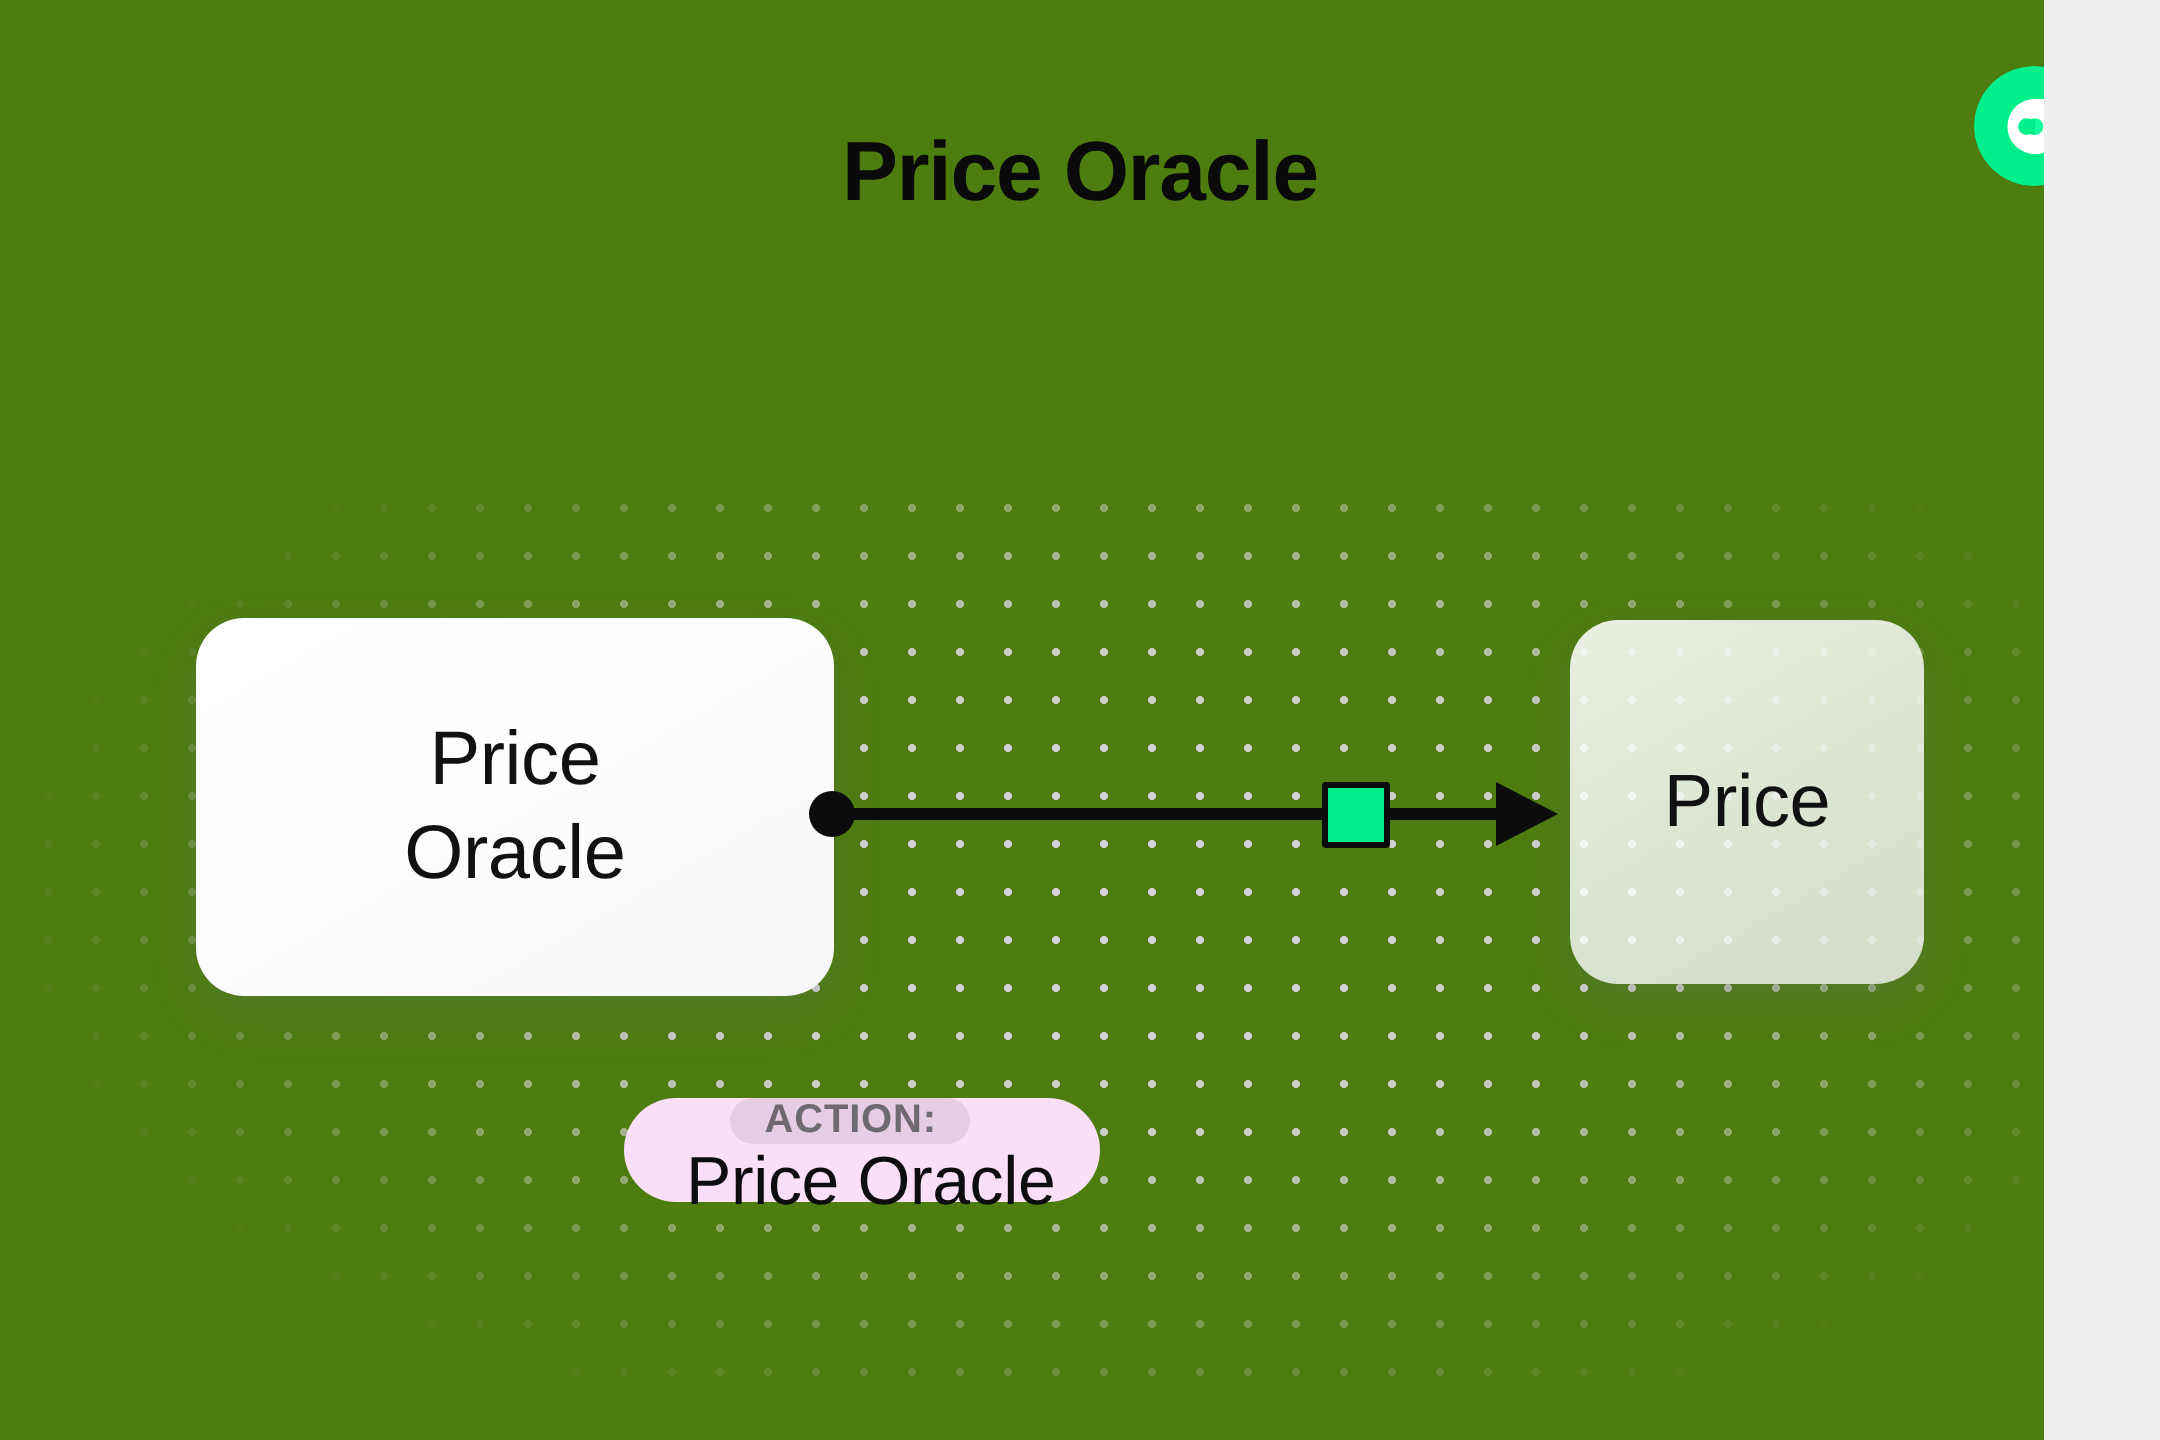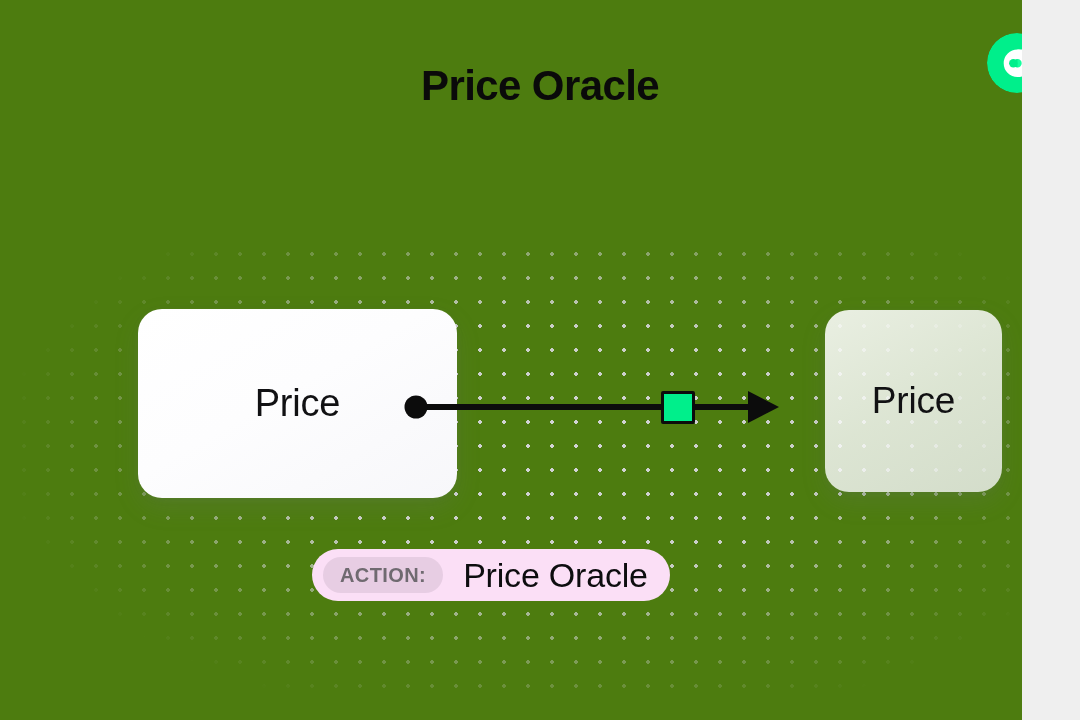--- a/index.html
+++ b/index.html
@@ -80,21 +80,20 @@
     justify-content: center;
     text-align: center;
     border-radius: 24px;
     background: linear-gradient(150deg, #ffffff 0%, #fdfdfe 45%, #f7f7fa 100%);
     box-shadow: 0 10px 26px rgba(120,120,160,0.13),
                 0 2px 7px rgba(120,120,160,0.08);
     color: #111113;
     font-weight: 400;
     line-height: 1.22;
     letter-spacing: -0.2px;
-    margin-left: 40px;
   }
   .node-source {
     left: 98px;
     top: 309px;
     width: 319px;
     height: 189px;
     font-size: 38px;
   }
   .node-target {
     left: 785px;
@@ -133,20 +132,21 @@
     position: absolute;
     left: 312px;
     top: 549px;
     height: 52px;
     display: flex;
     align-items: center;
     background: #fbdff6;
     border-radius: 26px;
     padding: 0 22px 0 11px;
     box-sizing: border-box;
+    flex-direction: column;
   }
   .action-tag {
     display: flex;
     align-items: center;
     justify-content: center;
     height: 36px;
     padding: 0 17px;
     border-radius: 18px;
     background: #e7cde3;
     color: #6f6a70;
@@ -177,20 +177,21 @@
     <rect x="40.1" y="26.1" width="5.9" height="9.6" fill="#ffffff"></rect>
     <path d="M30.5 16.5 a13.8 13.8 0 1 0 0 27.6 a13.8 13.8 0 1 0 0 -27.6 Z M30.5 26.1 a4.2 4.2 0 1 1 0 8.4 a4.2 4.2 0 1 1 0 -8.4 Z" fill="#ffffff"></path>
     <circle cx="26.3" cy="30.3" r="4.2" fill="#00ef8b"></circle>
   </svg>
 
   <div class="title">Price Oracle</div>
 
   <div class="node node-source">
     <div>
       <div>Price</div>
+      <div>Oracle</div>
     </div>
   </div>
 
   <div class="node node-target">
     <span>Price</span>
   </div>
 
   <svg class="edge-layer" viewBox="0 0 1080 720">
     <line x1="416" y1="407" x2="762" y2="407" stroke="#0c0c0c" stroke-width="6"></line>
     <circle cx="416" cy="407" r="11.5" fill="#0c0c0c"></circle>

